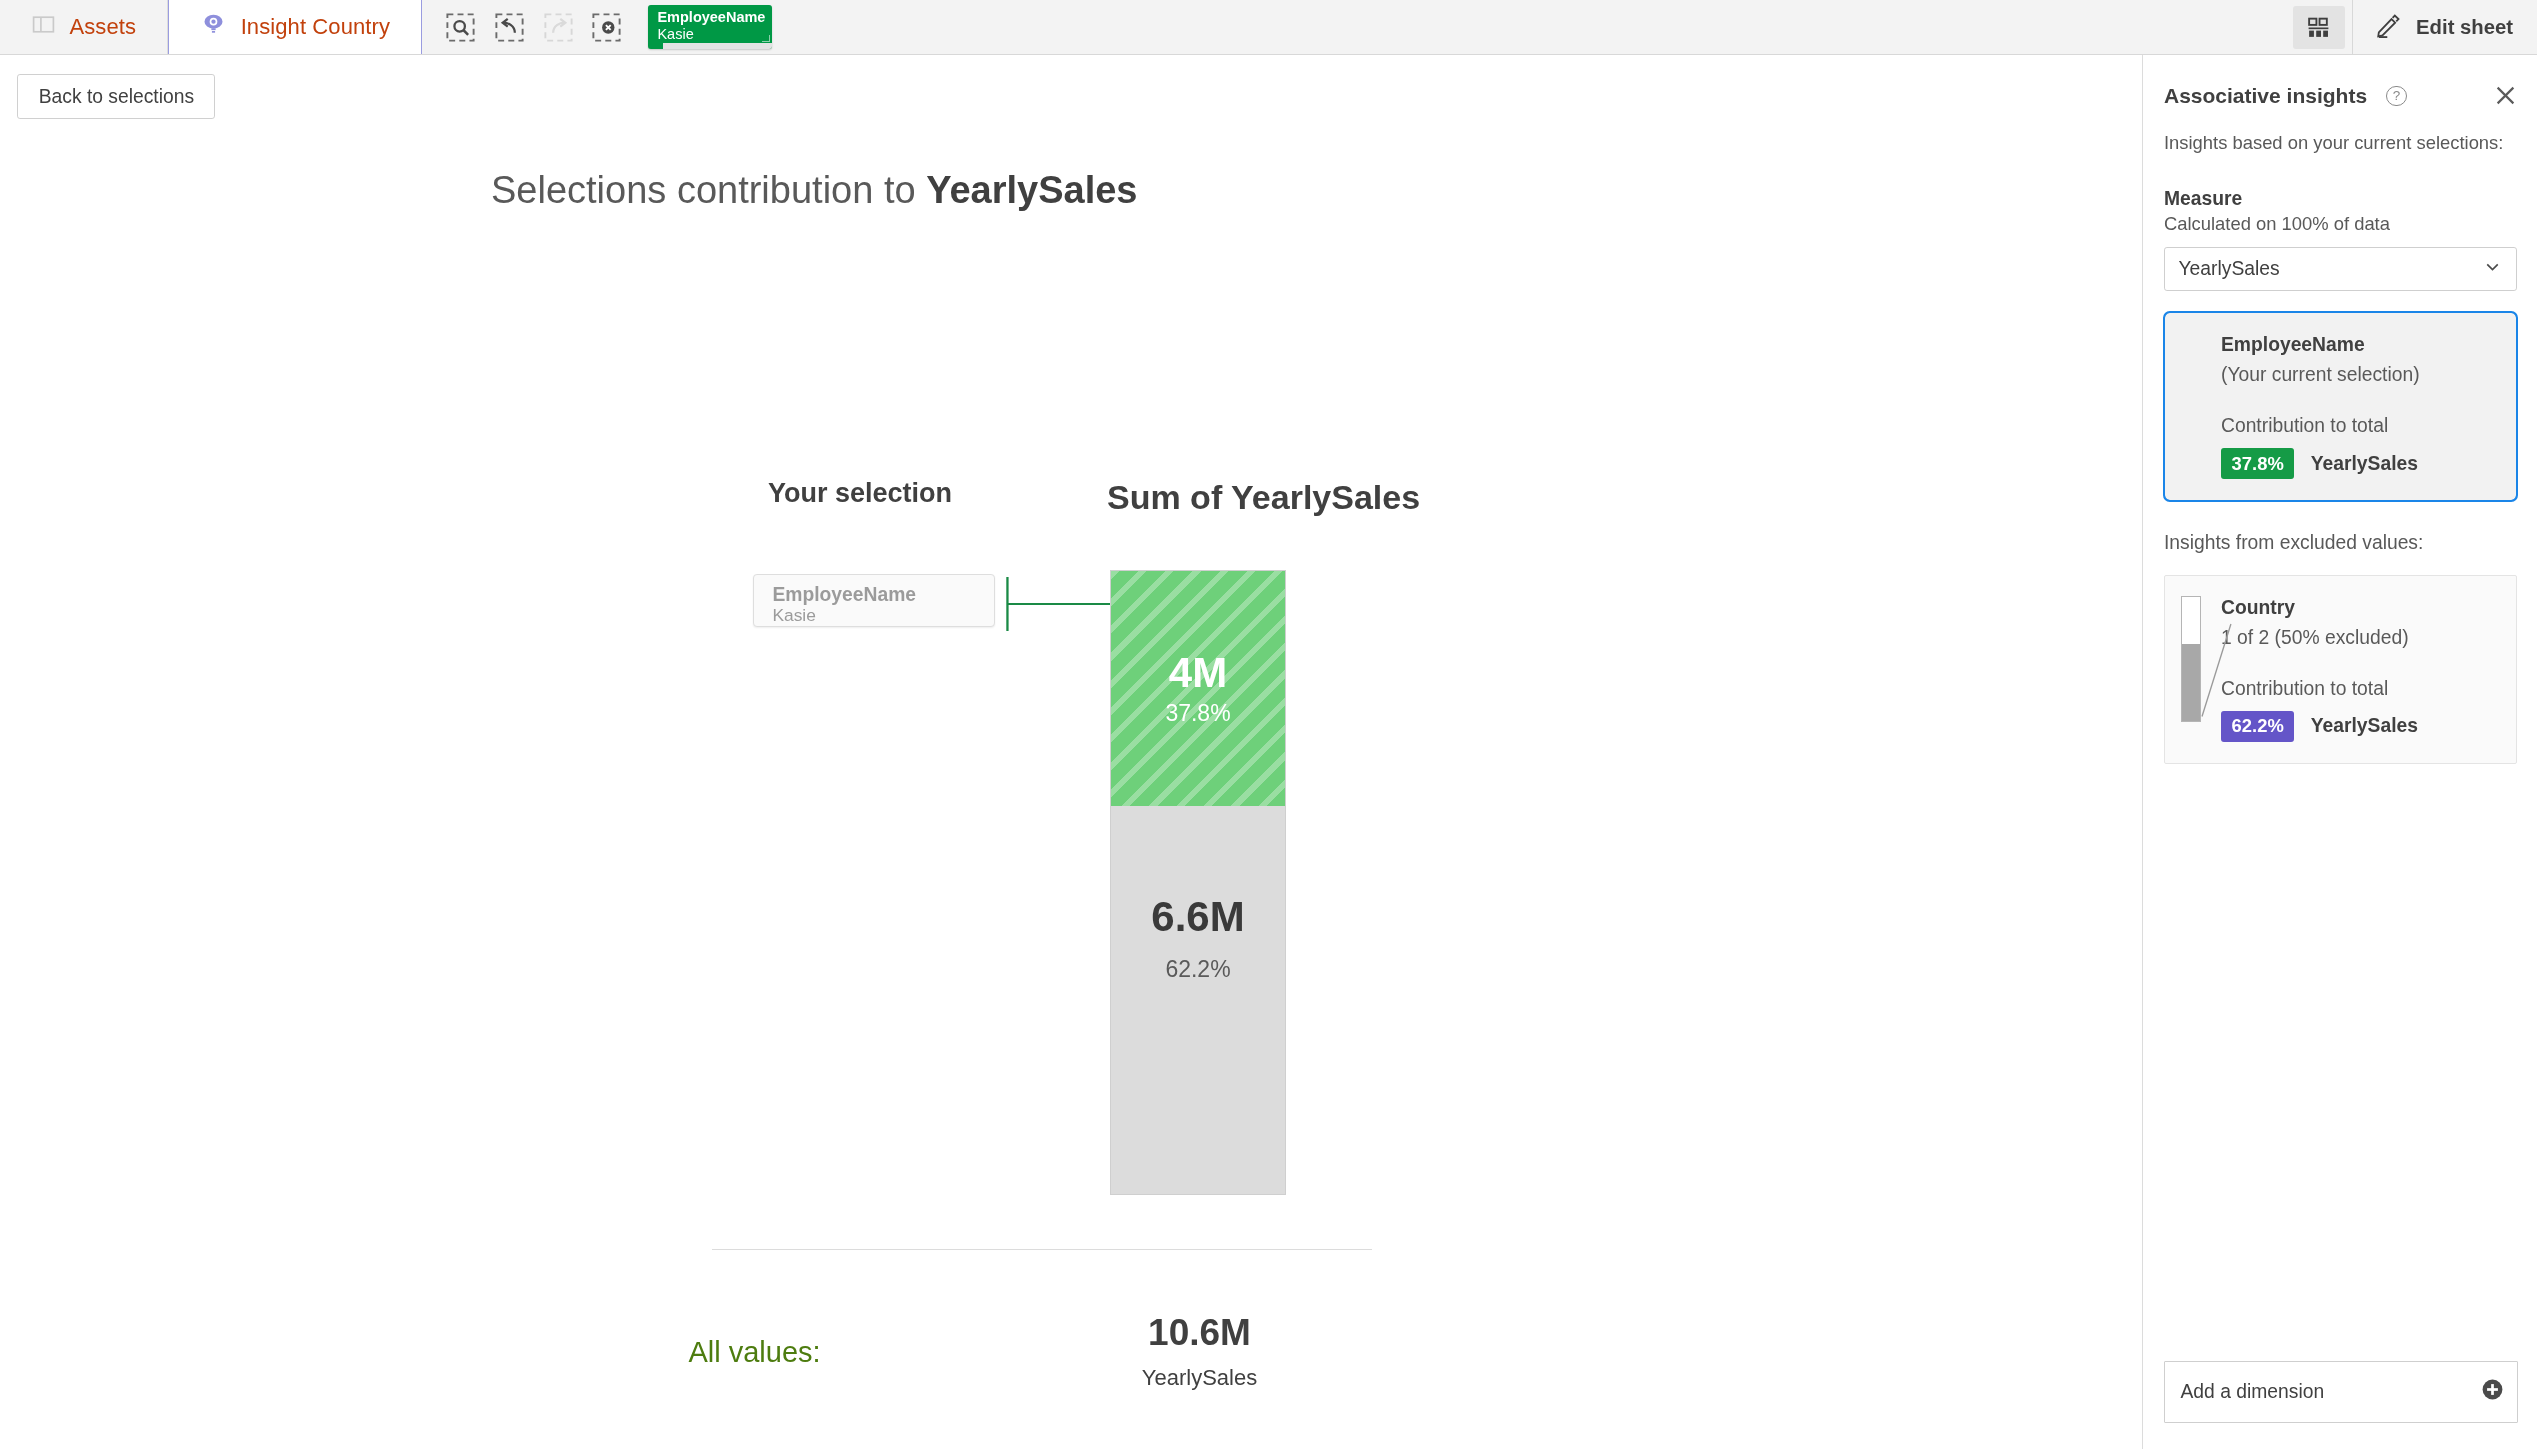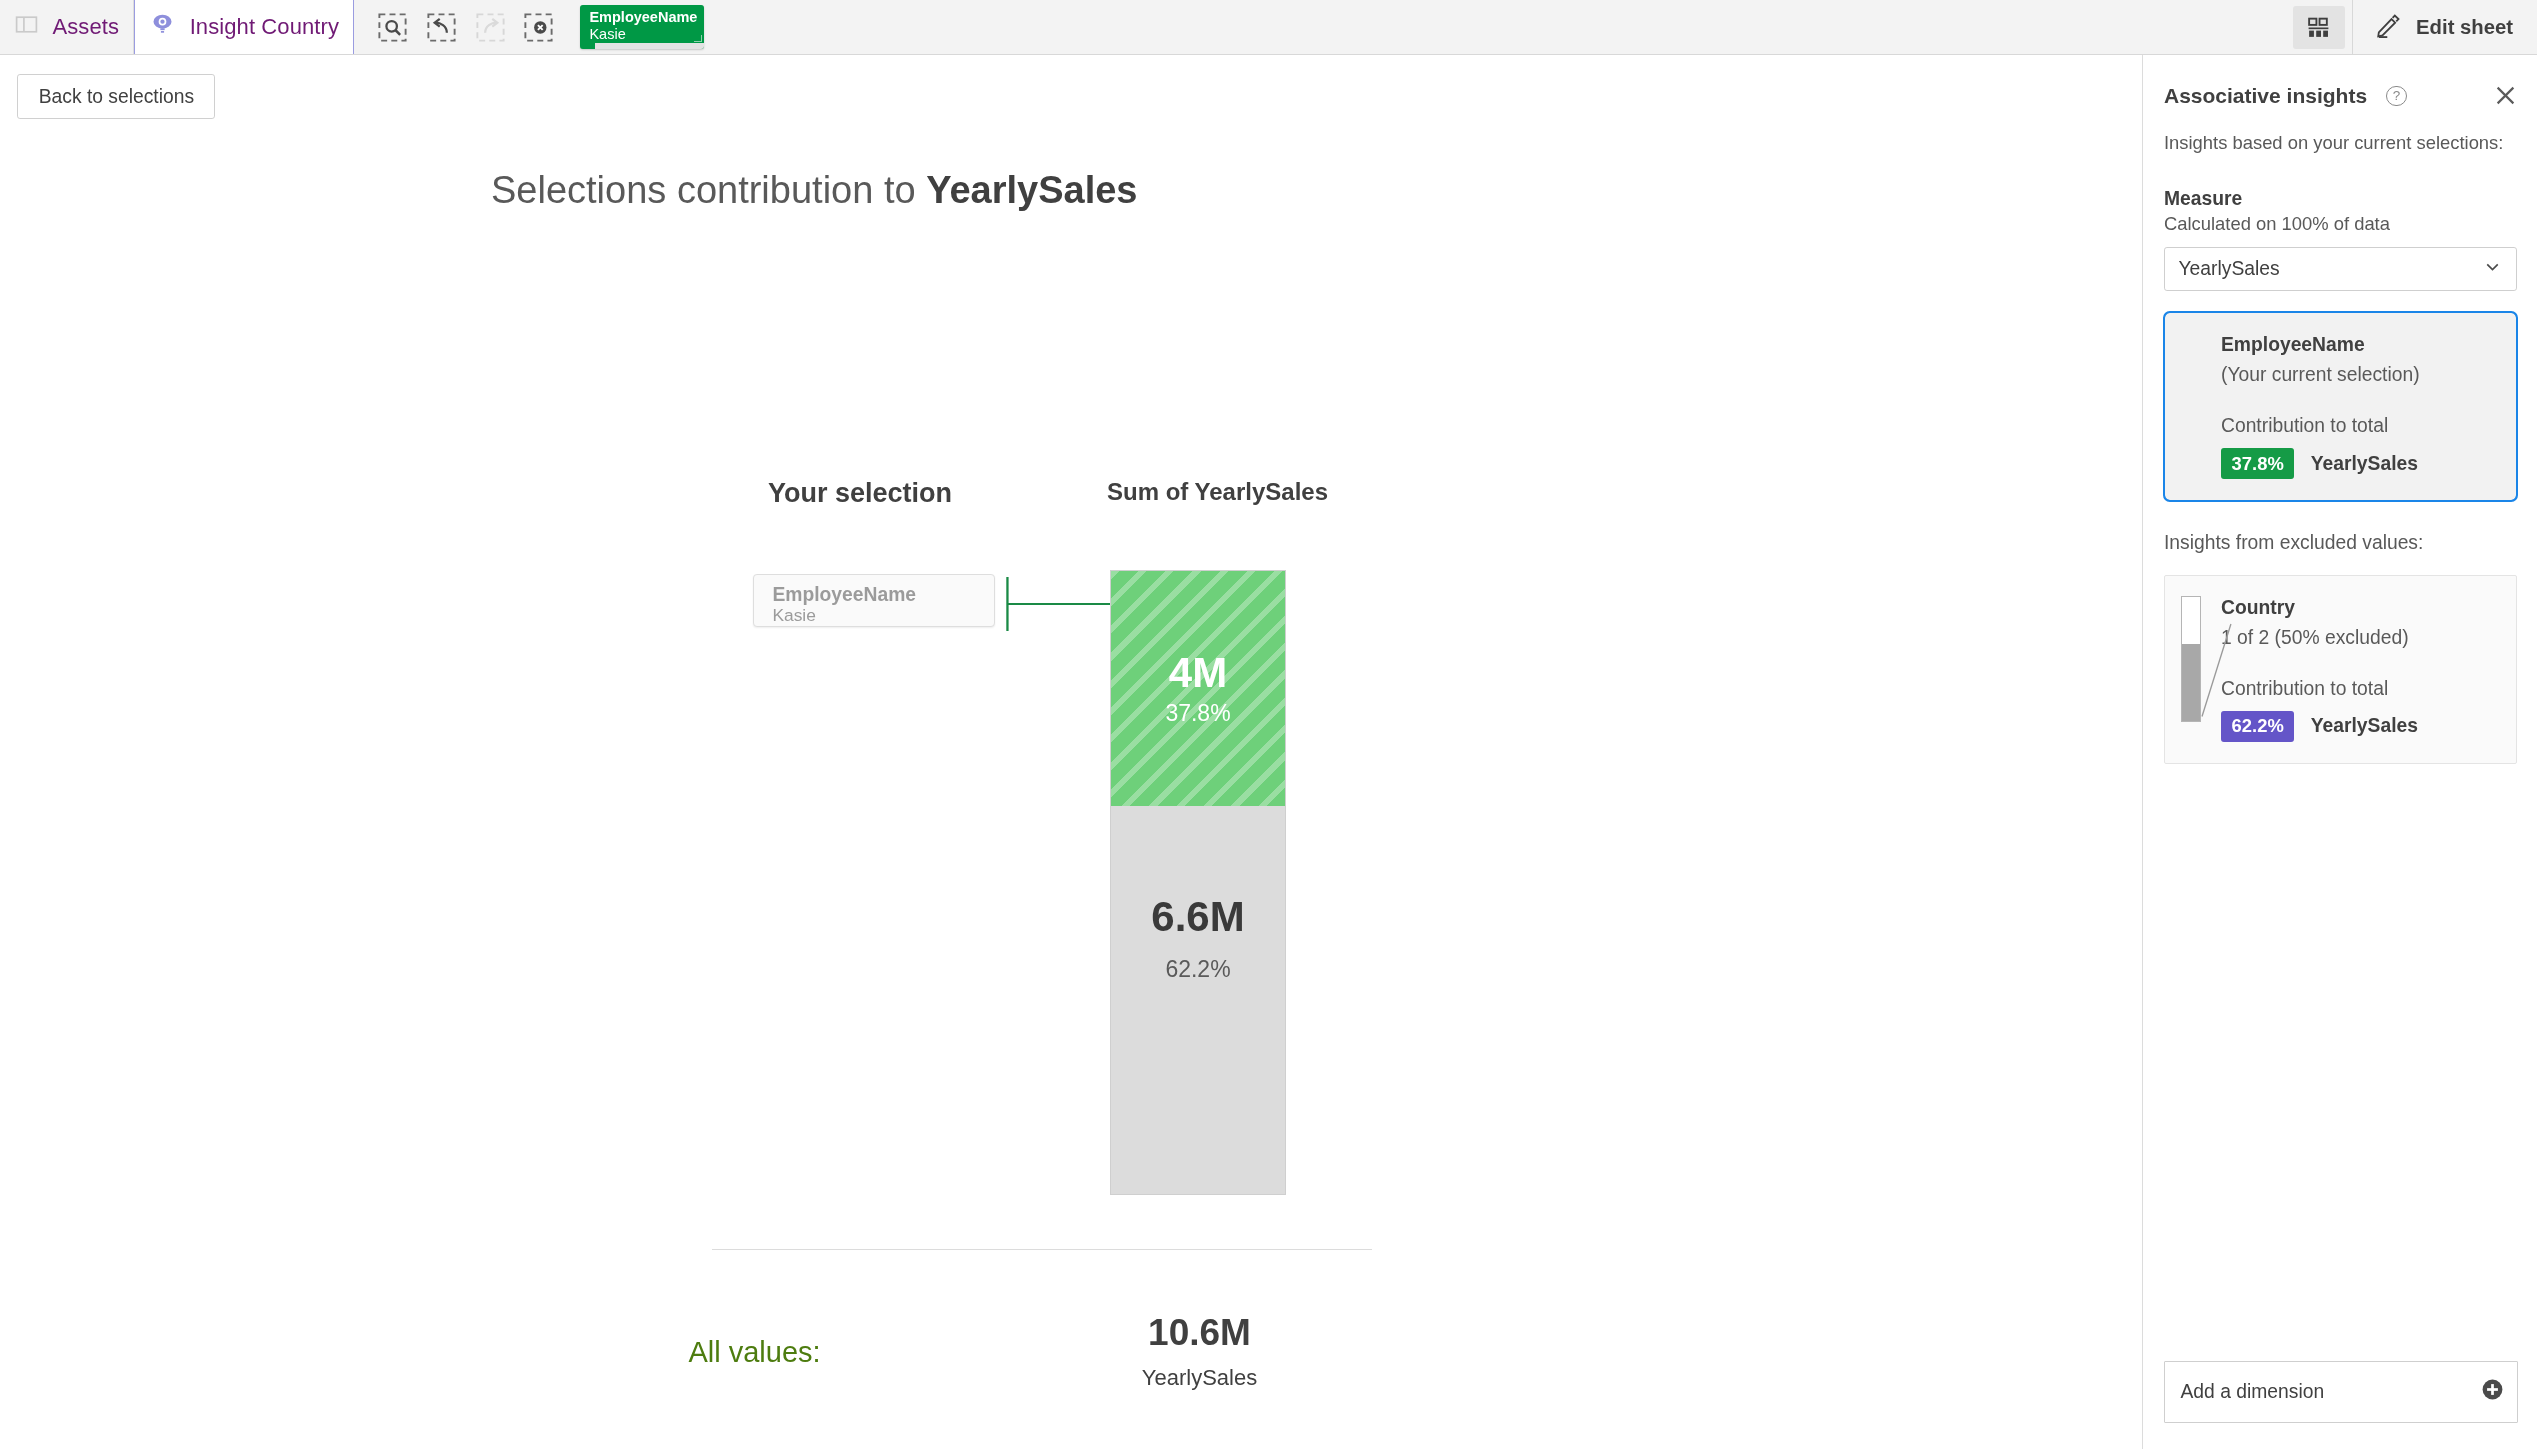--- a/index.html
+++ b/index.html
@@ -13,23 +13,23 @@
 
   
   .topbar {
     position: absolute; top: 0; left: 0; width: 2538px; height: 55px;
     background: #f3f3f3;
     border-bottom: 1px solid #d8d8d8;
     display: flex; align-items: stretch;
   }
   .tabbtn {
     display: flex; align-items: center; gap: 13.5px;
-    padding: 0 14px;
+    padding: 0 31px;
     background: #f3f3f3;
-    color: #701a75; font-size: 22px;
+    color: #c2410c; font-size: 22px;
     cursor: pointer; user-select: none;
     border-right: 1px solid #dcdcdc;
   }
   .tabbtn.first { border-left: none; }
   .tabbtn.active {
     background: #ffffff;
     border-left: 1px solid #9a9ce0;
     border-right: 1px solid #9a9ce0;
     box-shadow: inset 0 0 0 0 transparent;
   }
@@ -107,21 +107,21 @@
     font-size: 21px; color: #595959; white-space: nowrap;
   }
   .subtitle .g { color: #1a9e4b; font-weight: bold; }
 
   .colhead-sel {
     position: absolute; left: 749px; top: 423px; width: 222px;
     text-align: center; font-size: 27px; font-weight: bold; color: #404040;
   }
   .colhead-sum {
     position: absolute; left: 1001px; top: 423px; width: 503px;
-    text-align: left; font-size: 24px; font-weight: bold; color: #404040;
+    text-align: left; font-size: 34px; font-weight: bold; color: #404040;
     padding-left: 106px;
   }
 
   .selcard {
     position: absolute; left: 753px; top: 519px;
     width: 242px; height: 53px;
     background: #fafafa; border: 1px solid #dedede; border-radius: 3.9px;
     padding: 8.7px 0 0 18.4px;
     box-shadow: 0 1px 1.9px rgba(0,0,0,.07);
     cursor: pointer;

